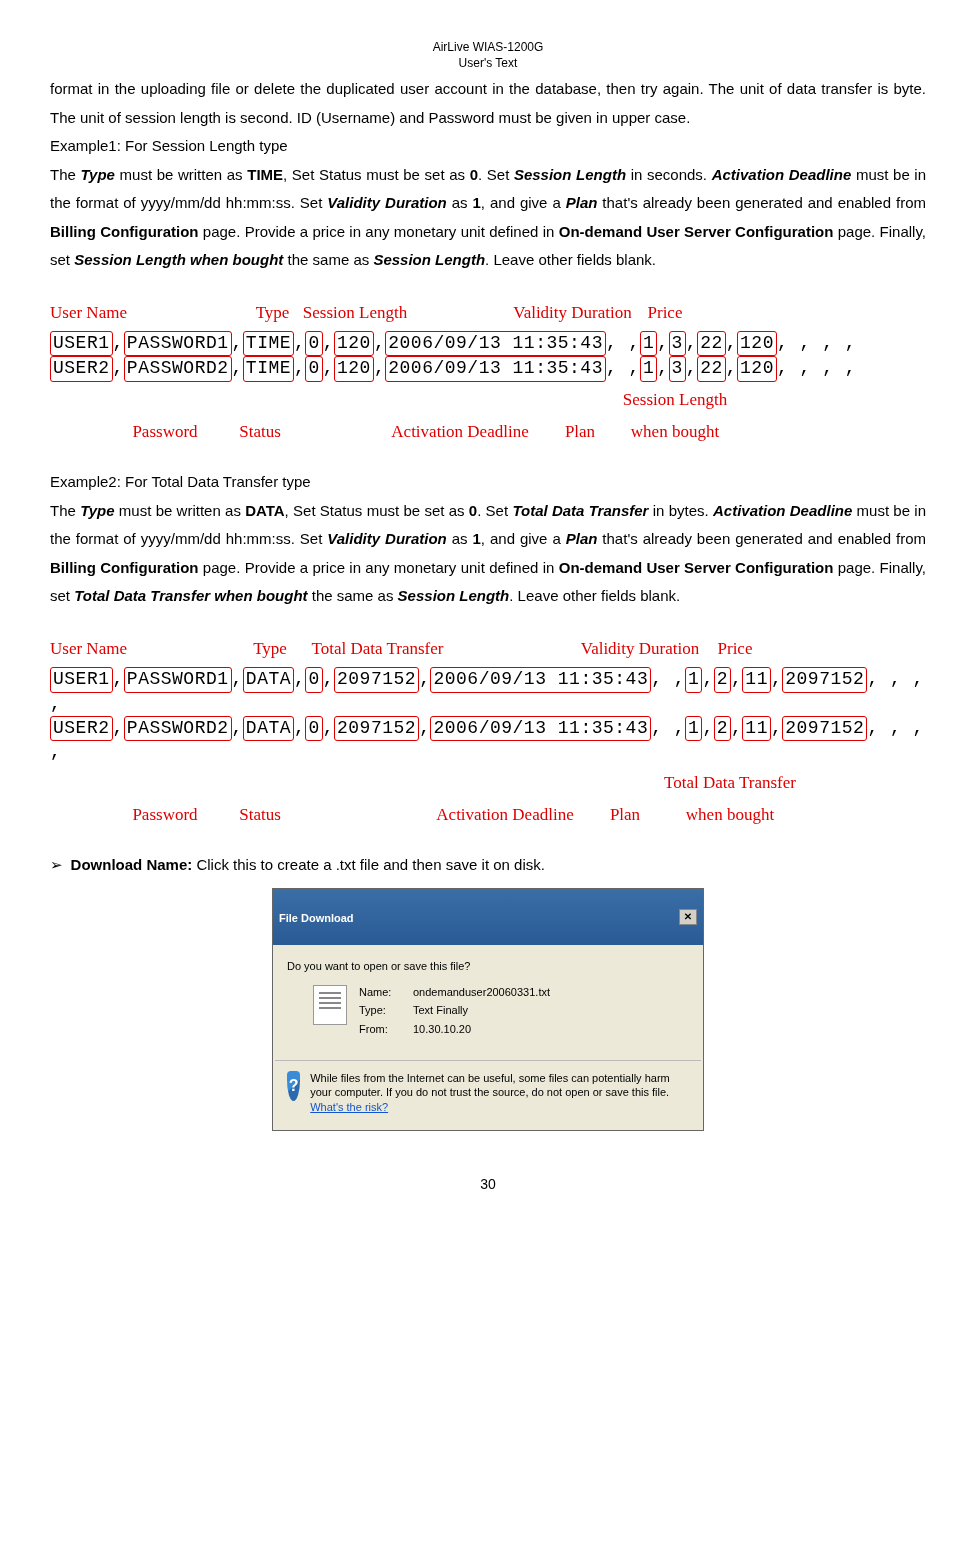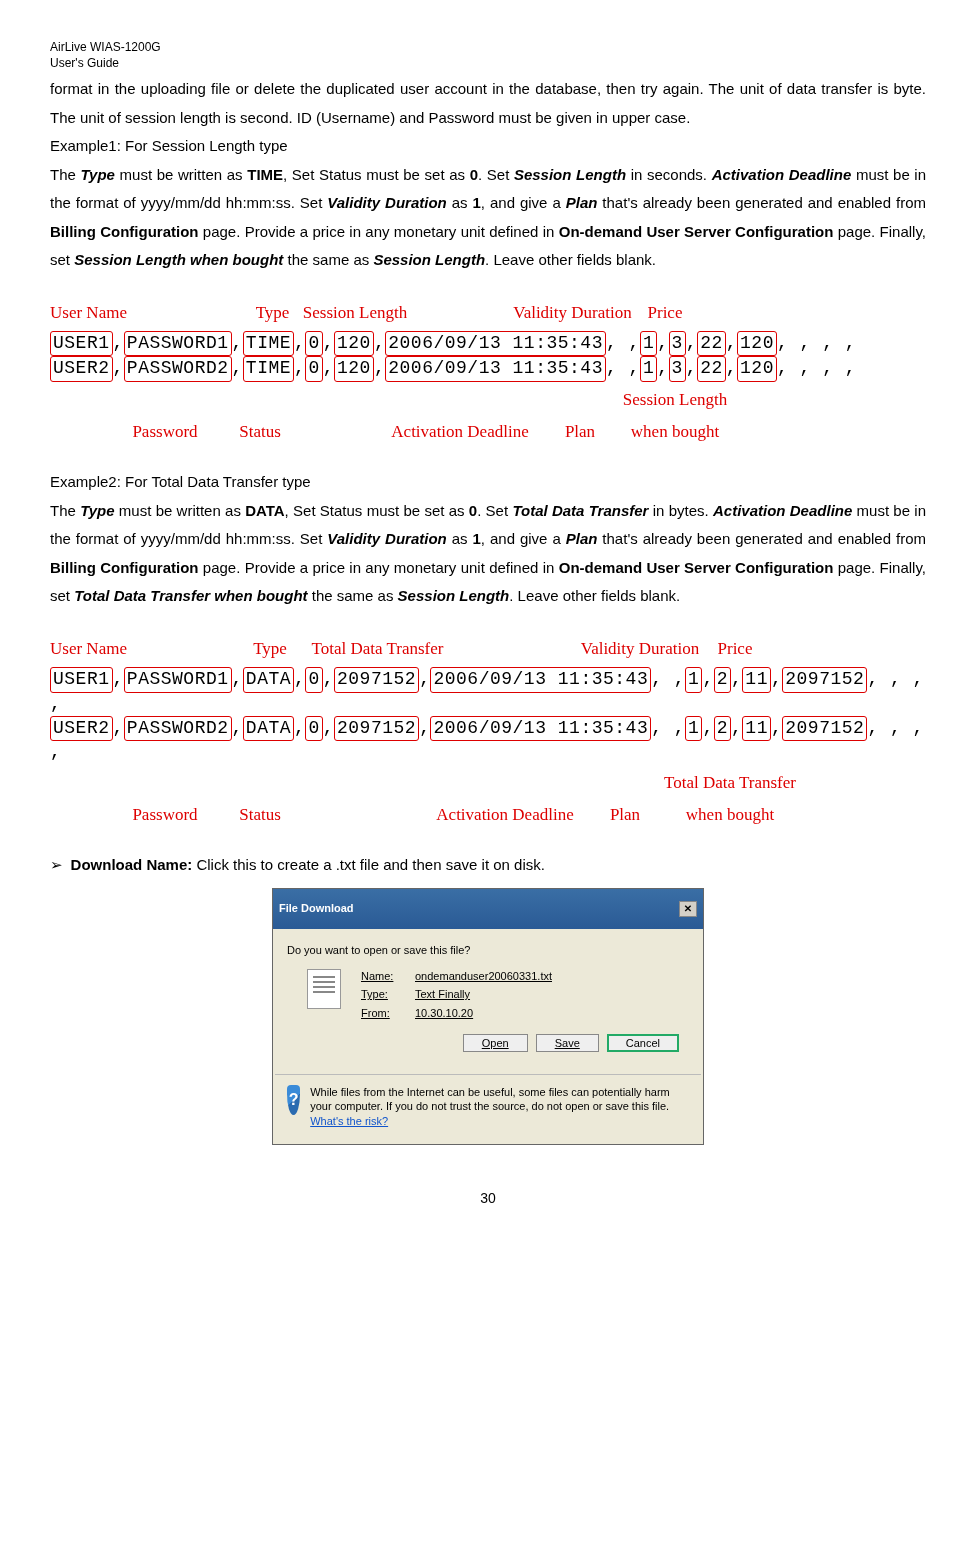--- a/index.html
+++ b/index.html
@@ -5,21 +5,21 @@
 body {
   font-family: Arial, Helvetica, sans-serif;
   margin: 0;
   padding: 40px 50px;
   font-size: 15px;
   line-height: 1.9;
   color: #000;
   width: 876px;
 }
 .header {
-  text-align: left;
+  text-align: center;
   font-size: 12px;
   line-height: 1.3;
   margin-bottom: 4px;
 }
 .justify { text-align: justify; }
 .bi { font-weight: bold; font-style: italic; }
 .b { font-weight: bold; }
 
 .csv-figure {
   margin: 22px 0 20px 0;
@@ -73,38 +73,38 @@
   width: 430px;
   border: 1px solid #666;
   background: #ece9d8;
   font-family: Tahoma, Arial, sans-serif;
   font-size: 11px;
   line-height: 1.3;
 }
 .dlg-title {
   background: linear-gradient(to bottom, #3a6ea5, #2a5a95);
   color: #fff;
-  padding: 12px 6px;
+  padding: 20px 6px;
   font-weight: bold;
   display: flex;
   justify-content: space-between;
-  align-items: flex-start;
+  align-items: flex-end;
 }
 .dlg-close {
   background: #d4d0c8;
   color: #000;
   border: 1px solid #888;
   width: 16px; height: 14px;
   font-size: 10px;
   display: flex; align-items: center; justify-content: center;
   font-family: Arial;
 }
 .dlg-body { padding: 14px 14px 10px 14px; }
 .dlg-q { margin-bottom: 12px; }
-.dlg-info { display: flex; gap: 20px; margin-left: 20px; margin-bottom: 14px; text-decoration: underline; }
+.dlg-info { display: flex; gap: 12px; margin-left: 26px; margin-bottom: 14px; }
 .dlg-icon {
   width: 32px; height: 38px; border: 1px solid #999; background: #fff;
   position: relative;
 }
 .dlg-icon::before {
   content: ""; position: absolute; left: 5px; top: 6px; right: 5px; height: 2px;
   background: #888; box-shadow: 0 5px 0 #888, 0 10px 0 #888, 0 15px 0 #888;
 }
 .dlg-meta { display: grid; grid-template-columns: 48px auto; row-gap: 4px; column-gap: 6px; }
 .dlg-btns { display: flex; justify-content: flex-end; gap: 8px; margin: 6px 10px 12px 0; }
@@ -123,21 +123,21 @@
 }
 .dlg-link { color: #15c; text-decoration: underline; }
 
 .pagenum { text-align: center; margin-top: 40px; font-size: 14px; }
 </style>
 </head>
 <body>
 
 <div class="header">
   <div>AirLive WIAS-1200G</div>
-  <div>User's Guide</div>
+  <div>User's Text</div>
 </div>
 
 <div class="justify">
   <span>format in the uploading file or delete the duplicated user account in the database, then try again. The unit of data transfer is byte. The unit of session length is second. ID (Username) and Password must be given in upper case.</span>
 </div>
 
 <div>Example1: For Session Length type</div>
 
 <div class="justify">
   <span>The </span><span class="bi">Type</span><span> must be written as </span><span class="b">TIME</span><span>, Set Status must be set as </span><span class="b">0</span><span>. Set </span><span class="bi">Session Length</span><span> in seconds. </span><span class="bi">Activation Deadline</span><span> must be in the format of yyyy/mm/dd hh:mm:ss. Set </span><span class="bi">Validity Duration</span><span> as </span><span class="b">1</span><span>, and give a </span><span class="bi">Plan</span><span> that's already been generated and enabled from </span><span class="b">Billing Configuration</span><span> page. Provide a price in any monetary unit defined in </span><span class="b">On-demand User Server Configuration</span><span> page. Finally, set </span><span class="bi">Session Length when bought</span><span> the same as </span><span class="bi">Session Length</span><span>. Leave other fields blank.</span>
@@ -218,25 +218,20 @@
         <div class="dlg-icon"></div>
         <div class="dlg-meta">
           <div>Name:</div>
             <div>ondemanduser20060331.txt</div>
           <div>Type:</div>
             <div>Text Finally</div>
           <div>From:</div>
             <div>10.30.10.20</div>
         </div>
       </div>
-      <div class="dlg-btns">
-        <button class="dlg-btn"><span style="text-decoration:underline">Open</span></button>
-        <button class="dlg-btn"><span style="text-decoration:underline">Save</span></button>
-        <button class="dlg-btn focus">Cancel</button>
-      </div>
     </div>
     <div class="dlg-hr"></div>
     <div class="dlg-warn">
       <div class="shield">?</div>
       <div>
         <span>While files from the Internet can be useful, some files can potentially harm your computer. If you do not trust the source, do not open or save this file. </span><span class="dlg-link">What's the risk?</span>
       </div>
     </div>
   </div>
 </div>

